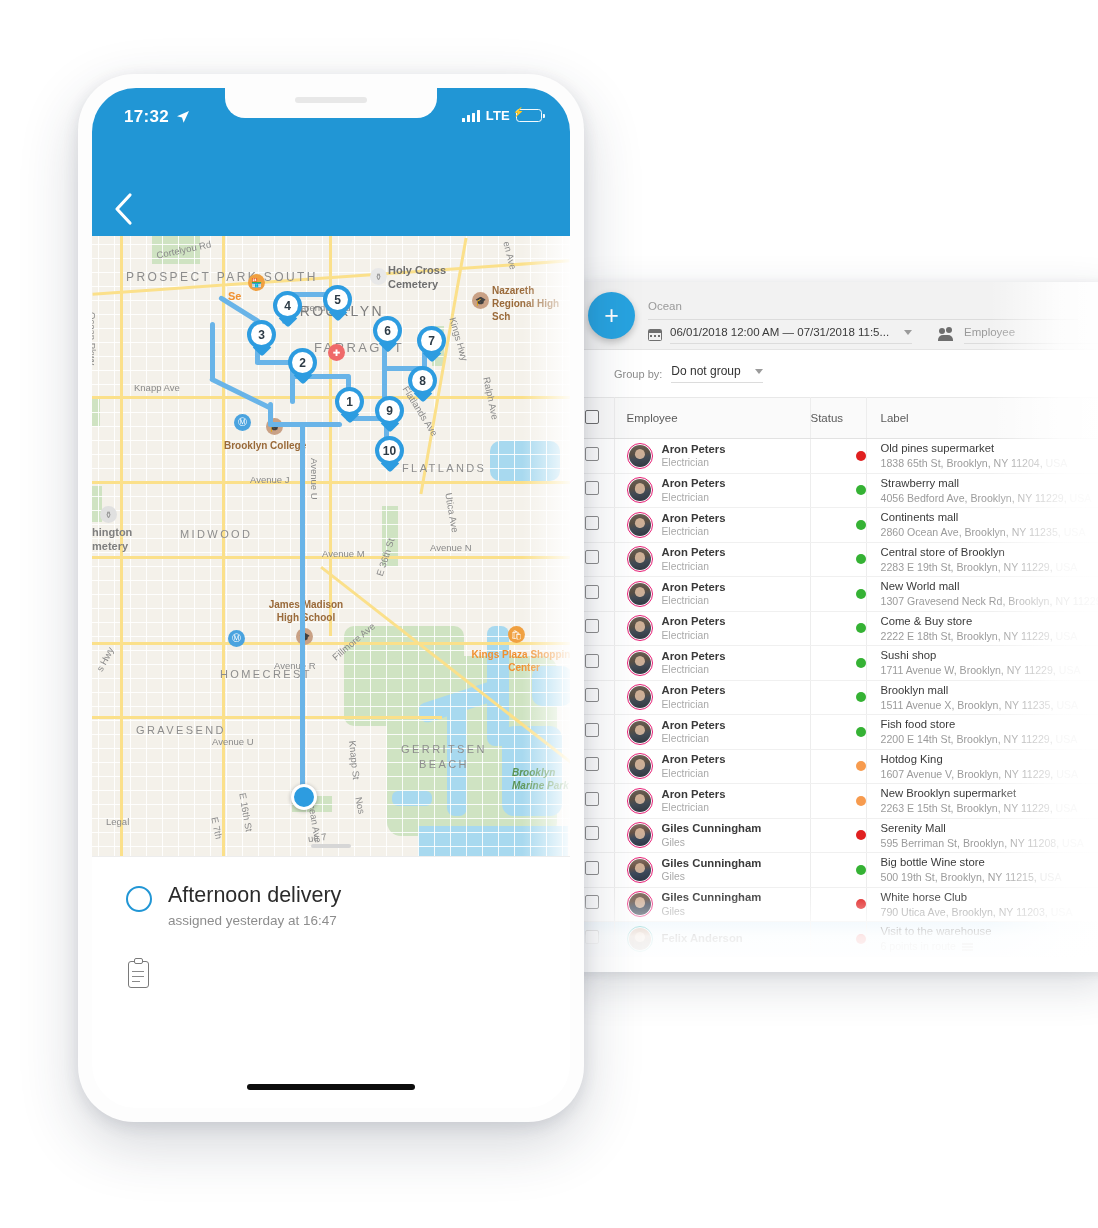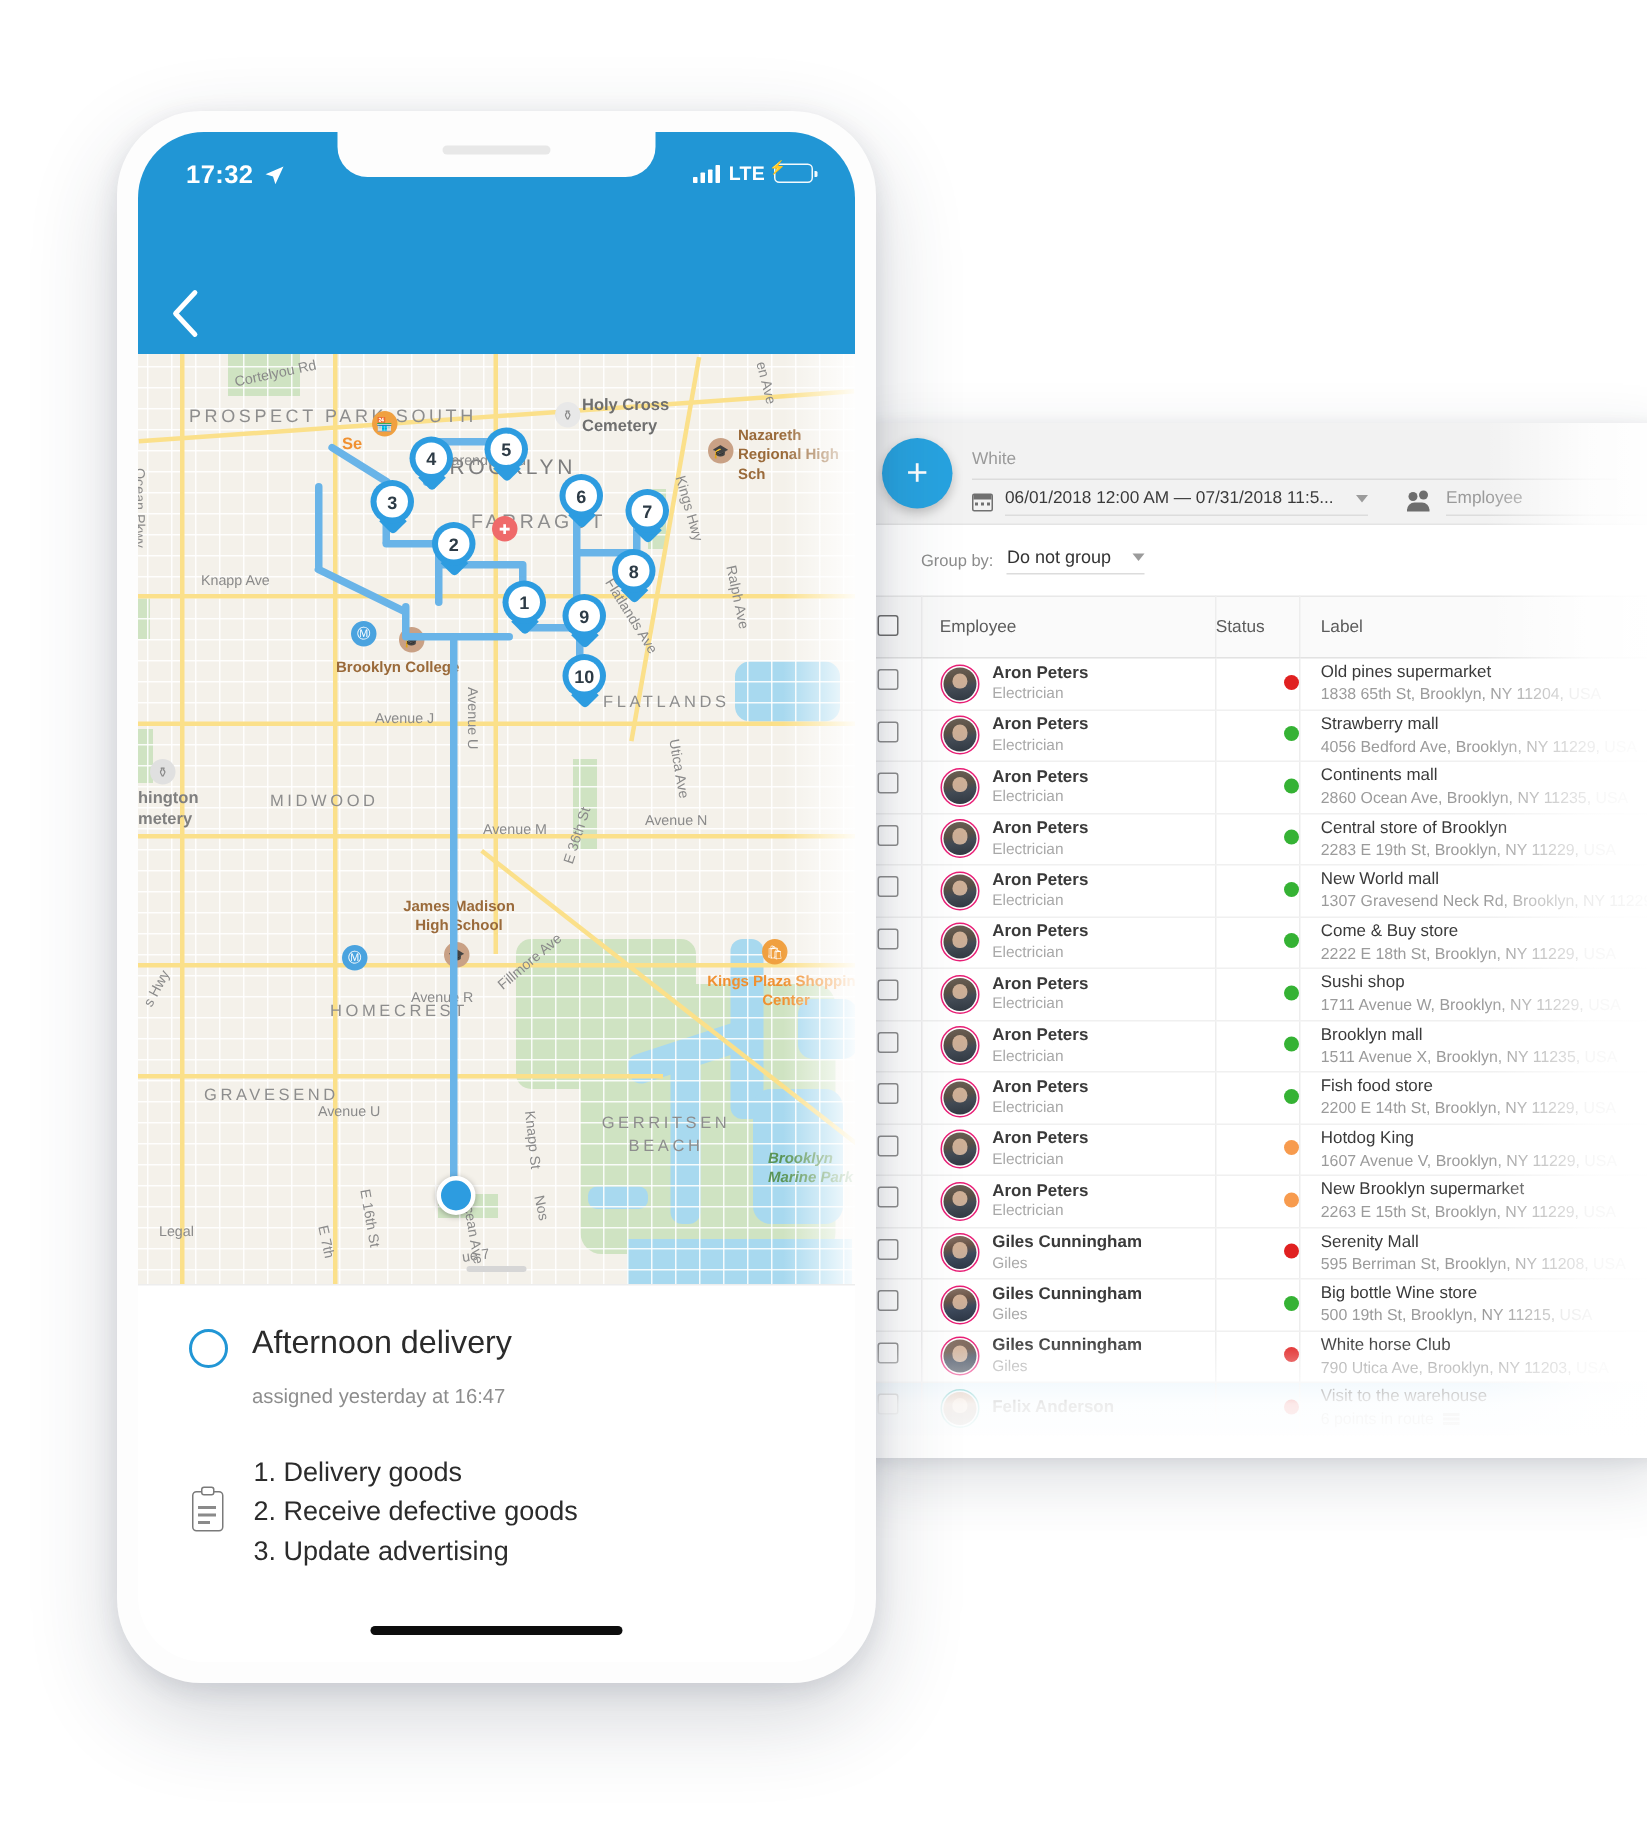--- a/index.html
+++ b/index.html
@@ -213,21 +213,21 @@
               background: linear-gradient(to right, rgba(255,255,255,0), rgba(255,255,255,.92)); }
 
   .sheet-handle { position: absolute; left: 50%; bottom: 8px; transform: translateX(-50%);
                   width: 40px; height: 4px; border-radius: 2px; background: #d6d6d6; }
 
   
   .card { position: relative; background: #fff; border-top: 1px solid #ededed; padding: 26px 34px 0 34px; }
   .card-row { display: flex; align-items: flex-start; }
   .ring { width: 26px; height: 26px; border-radius: 50%; border: 2.4px solid #2196d5; flex: none; margin-right: 16px; margin-top: 3px; }
   .card-title { font-size: 21.5px; color: #2b2b2b; line-height: 1.15; }
-  .card-sub { font-size: 13.5px; color: #8d8d8d; margin-top: 15px; }
+  .card-sub { font-size: 13.5px; color: #8d8d8d; margin-top: 5px; }
   .card-row2 { display: flex; align-items: center; margin-top: 28px; }
   .cal2 { width: 30px; height: 28px; position: relative; flex: none; margin-right: 13px; }
   .cal2 .bx { position:absolute; left:0; top:2px; width:23px; height:20px; border:1.6px solid #7a7a7a; border-radius:2px;}
   .cal2 .bx::before{content:"";position:absolute;left:-0px;top:0;right:-0px;height:4px;background:#7a7a7a;}
   .cal2 .pg { position:absolute; left:3px; top:10px; width:2px;height:2px;background:#8a8a8a;
               box-shadow:5px 0 0 #8a8a8a,10px 0 0 #8a8a8a,0 4px 0 #8a8a8a,5px 4px 0 #8a8a8a,10px 4px 0 #8a8a8a;}
   .cal2 .clk { position:absolute; left:13px; top:13px; width:14px;height:14px;border:1.6px solid #7a7a7a;
                border-radius:50%; background:#fff;}
   .cal2 .clk::after{content:"";position:absolute;left:5.5px;top:2.5px;width:1.4px;height:4.5px;background:#7a7a7a;}
   .time-text { font-size: 20px; color: #2b2b2b; }
@@ -246,21 +246,21 @@
 <div id="stage">
 
   <div id="desktop-panel">
     <div id="desktop-inner">
 
       <div class="toolbar">
         <div class="fab">
           <span>+</span>
         </div>
         <div class="search-line">
-          <span class="ph">White</span>
+          <span class="ph">Ocean</span>
         </div>
         <div class="filter-row">
           <span class="cal-ico">
               <i></i>
               <u></u>
             </span>
           <div class="daterange">
             <span>06/01/2018 12:00 AM — 07/31/2018 11:5...</span>
             <span class="caret"></span>
           </div>
@@ -889,24 +889,19 @@
 
 
         <div class="card-row3">
           <div class="clip">
             <span class="body"></span>
               <span class="top"></span>
             <span class="ln" style="top:13px;"></span>
               <span class="ln" style="top:18px;"></span>
               <span class="ln" style="top:23px;width:8px;"></span>
           </div>
-          <div class="tasks">
-            <div>1. Delivery goods</div>
-            <div>2. Receive defective goods</div>
-            <div>3. Update advertising</div>
-          </div>
         </div>
       </div>
 
       <div class="home-bar"></div>
     </div>
   </div>
 </div>
 
 </body></html>

